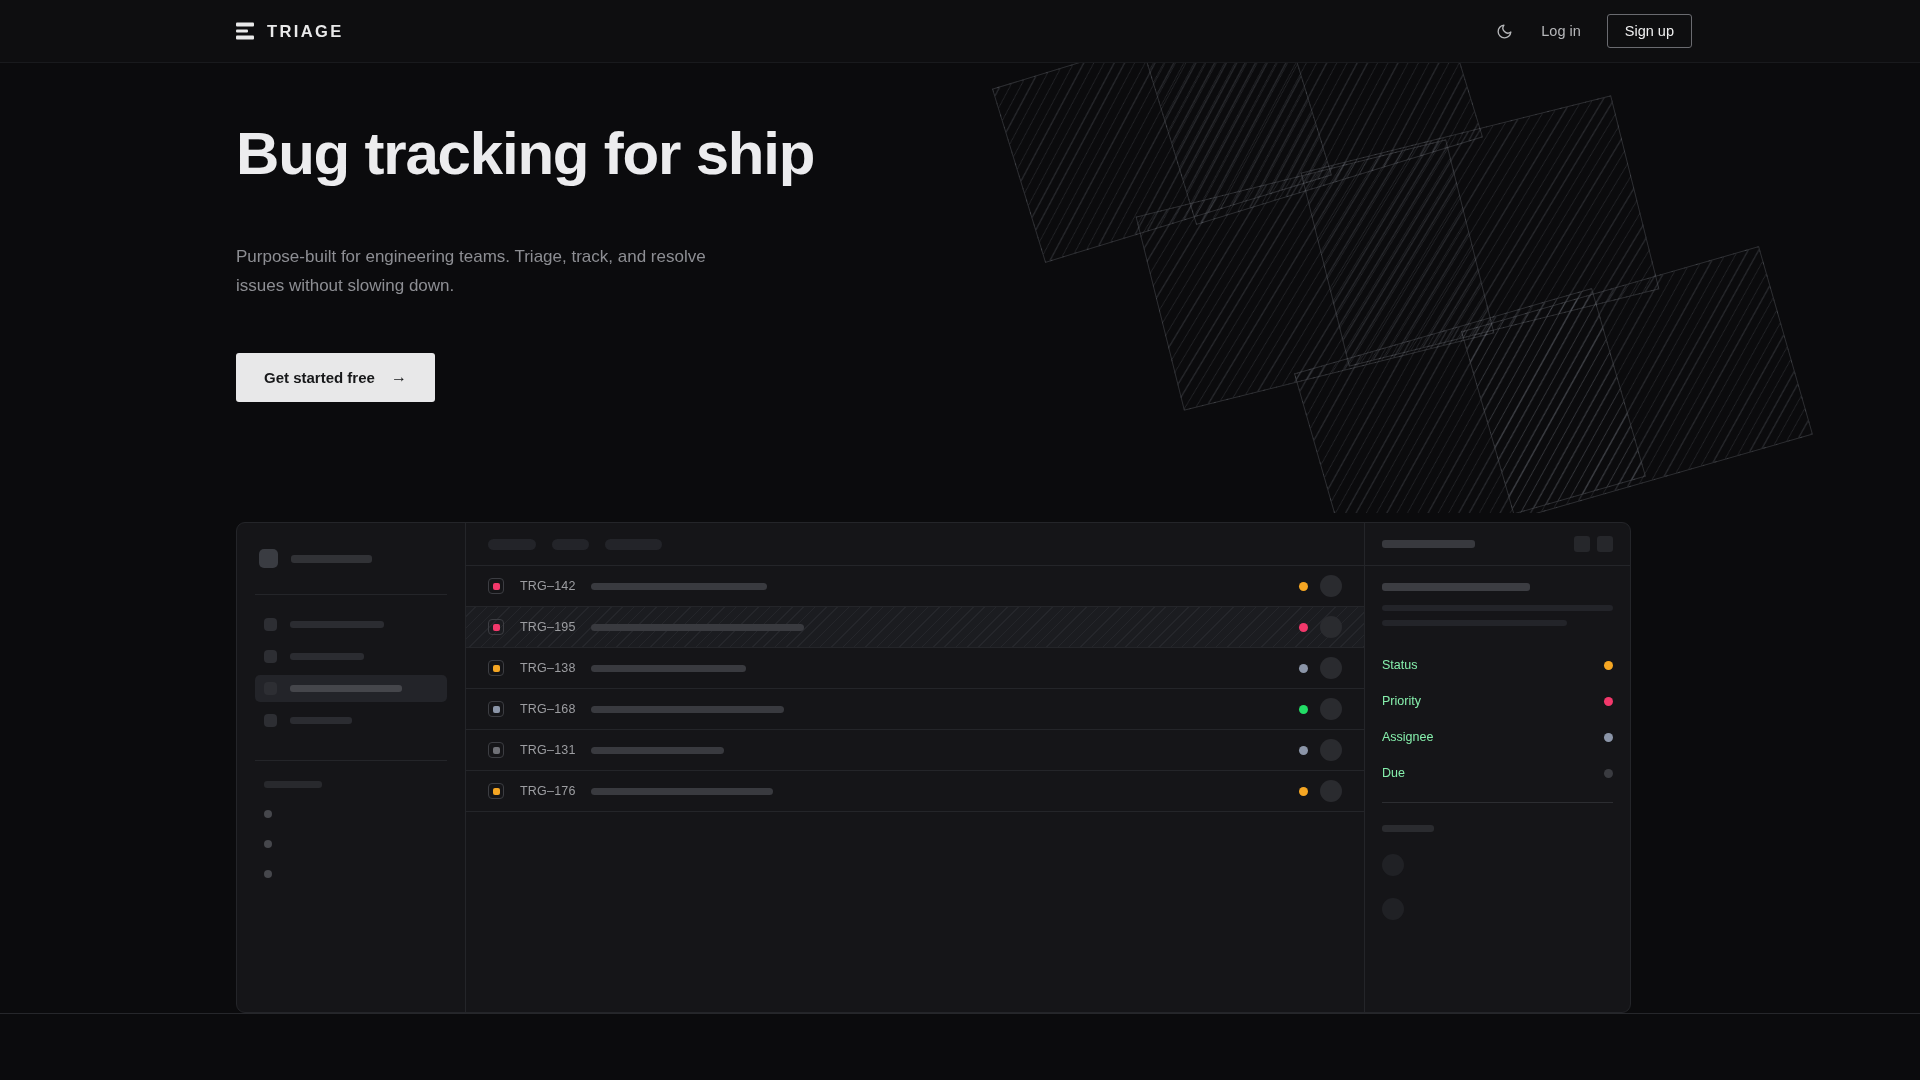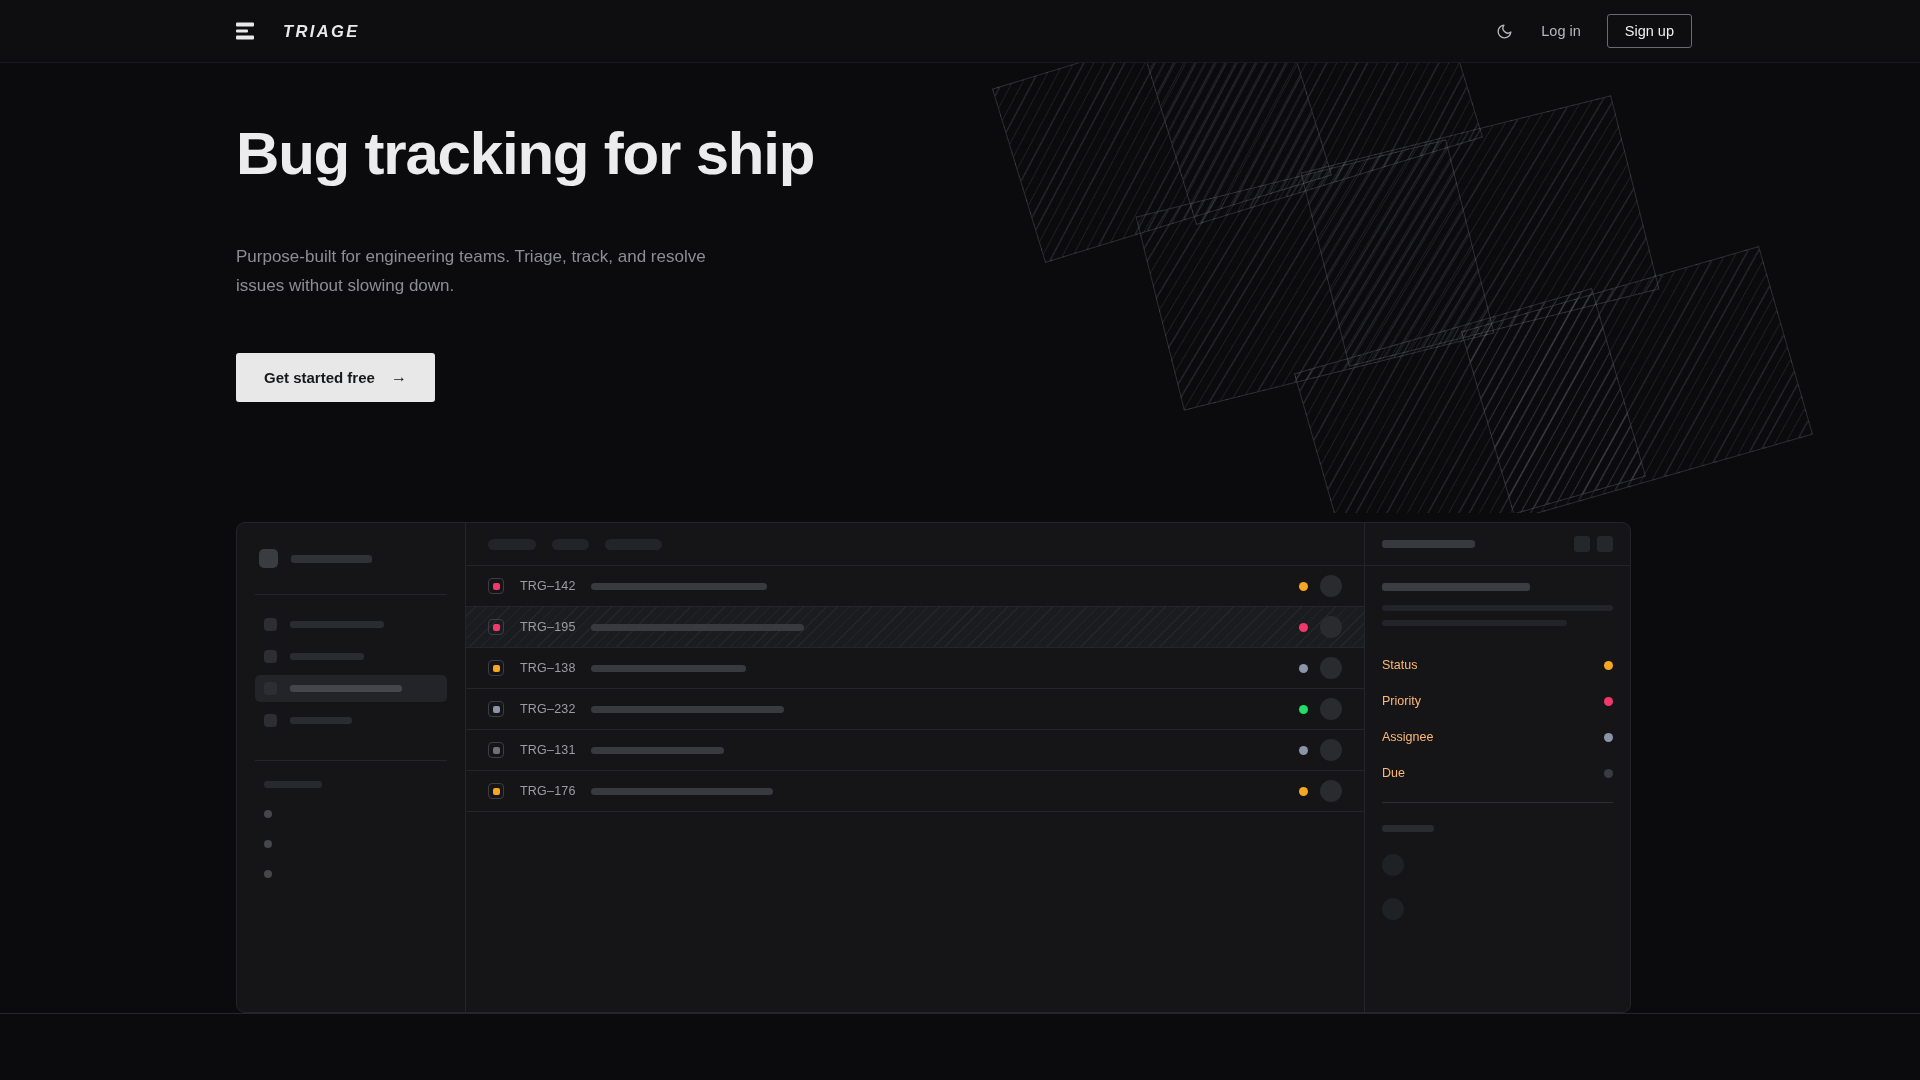--- a/index.html
+++ b/index.html
@@ -18,21 +18,21 @@
   .header {
     position: absolute; top: 0; left: 0;
     width: 1920px; height: 63px;
     background: #0e0e10;
     border-bottom: 1px solid #191a1d;
     display: flex; align-items: center;
     z-index: 30;
   }
   .brand {
     position: absolute; left: 236px; top: 50%; transform: translateY(-50%);
-    display: flex; align-items: center; gap: 29px; font-style: italic;
+    display: flex; align-items: center; gap: 13px;
   }
   .logo-mark { display: flex; flex-direction: column; gap: 3px; width: 18px; }
   .logo-mark i { display: block; height: 3.5px; background: #e9e9ea; border-radius: 1px; }
   .logo-mark i:nth-child(1) { width: 18px; }
   .logo-mark i:nth-child(2) { width: 12px; }
   .logo-mark i:nth-child(3) { width: 18px; }
   .brand-name {
     color: #e9e9ea; font-size: 16.5px; font-weight: bold;
     letter-spacing: 2.4px;
   }
@@ -209,21 +209,21 @@
   .mk-detail-body { padding: 17px 17px 0 17px; }
   .mk-d-line { border-radius: 3px; }
   .mk-d-l1 { height: 8px; width: 148px; background: #3c3d42; }
   .mk-d-l2 { height: 6px; width: 100%; background: #232429; margin-top: 14px; }
   .mk-d-l3 { height: 6px; width: 80%; background: #232429; margin-top: 9px; }
   .mk-meta { margin-top: 32px; }
   .mk-meta-row {
     display: flex; align-items: center; justify-content: space-between;
     margin-bottom: 22px;
   }
-  .mk-meta-label { color: #fdba74; font-size: 12.5px; }
+  .mk-meta-label { color: #86efac; font-size: 12.5px; }
   .mk-meta-dot { width: 9px; height: 9px; border-radius: 50%; }
   .mk-hr { height: 1px; background: #2c2d31; margin-top: 8px; }
   .mk-comment-label { height: 7px; width: 52px; background: #2a2b2f; border-radius: 3px; margin-top: 22px; }
   .mk-comment { width: 22px; height: 22px; border-radius: 50%; background: #202125; margin-top: 22px; }
 
   .bottom-rule {
     position: absolute; left: 0; top: 1013px; width: 1920px; height: 1px;
     background: #26272b; z-index: 20;
   }
 </style>
@@ -347,21 +347,21 @@
             <span class="mk-title-bar" style="width:155px"></span>
             <span class="mk-row-right">
               <span class="mk-status-dot" style="background:#8b95a8"></span>
               <span class="mk-avatar"></span>
             </span>
           </div>
           <div class="mk-row">
             <span class="mk-prio">
               <i style="background:#8b95a8"></i>
             </span>
-            <span class="mk-id">TRG–232</span>
+            <span class="mk-id">TRG–168</span>
             <span class="mk-title-bar" style="width:193px"></span>
             <span class="mk-row-right">
               <span class="mk-status-dot" style="background:#22dd66"></span>
               <span class="mk-avatar"></span>
             </span>
           </div>
           <div class="mk-row">
             <span class="mk-prio">
               <i style="background:#6f7076"></i>
             </span>

